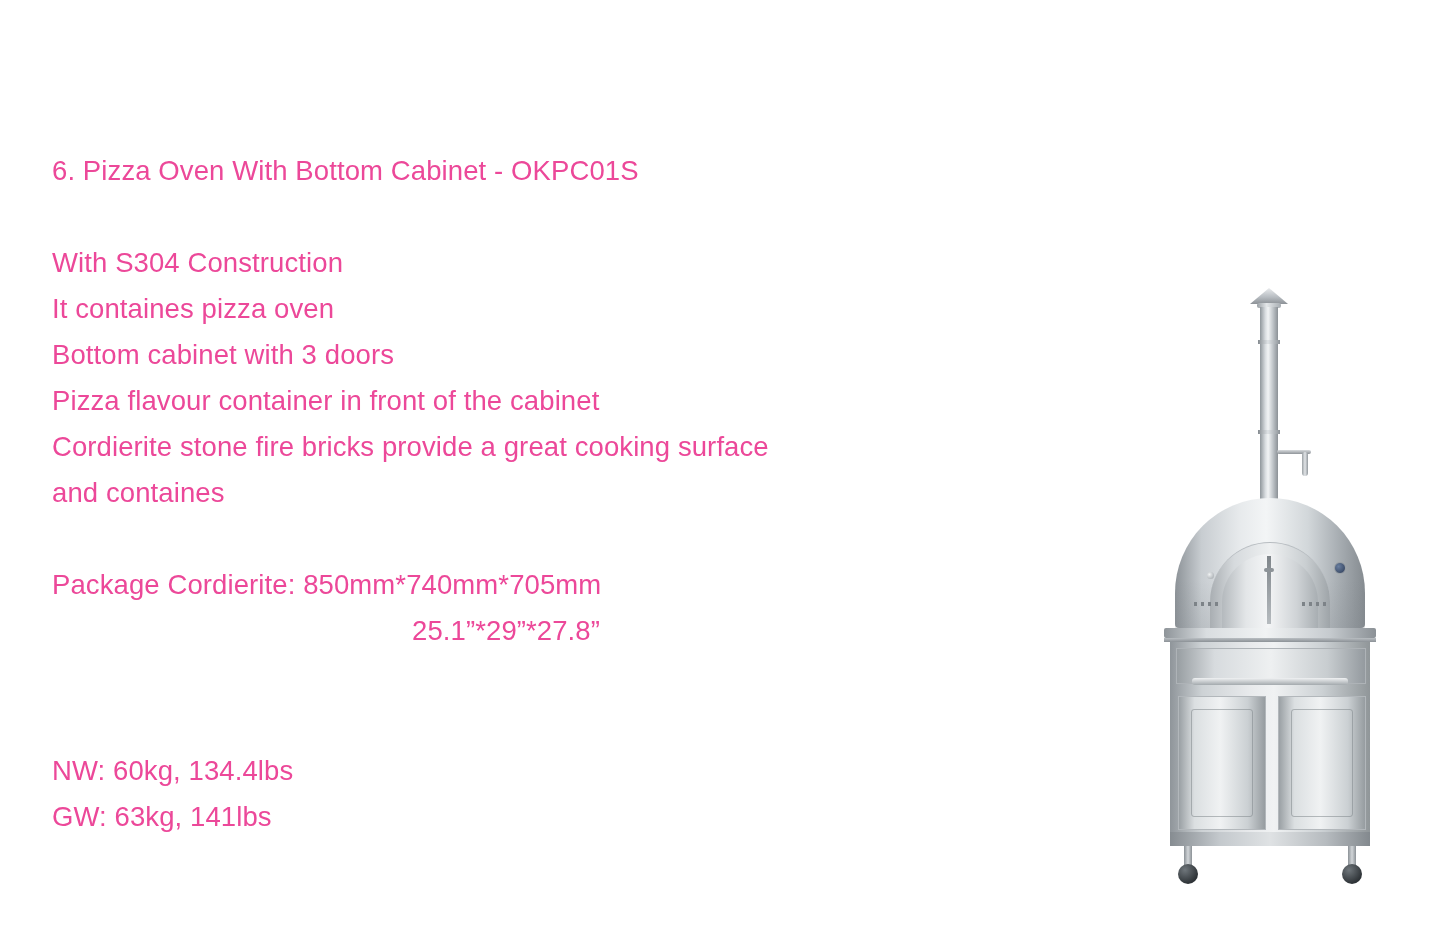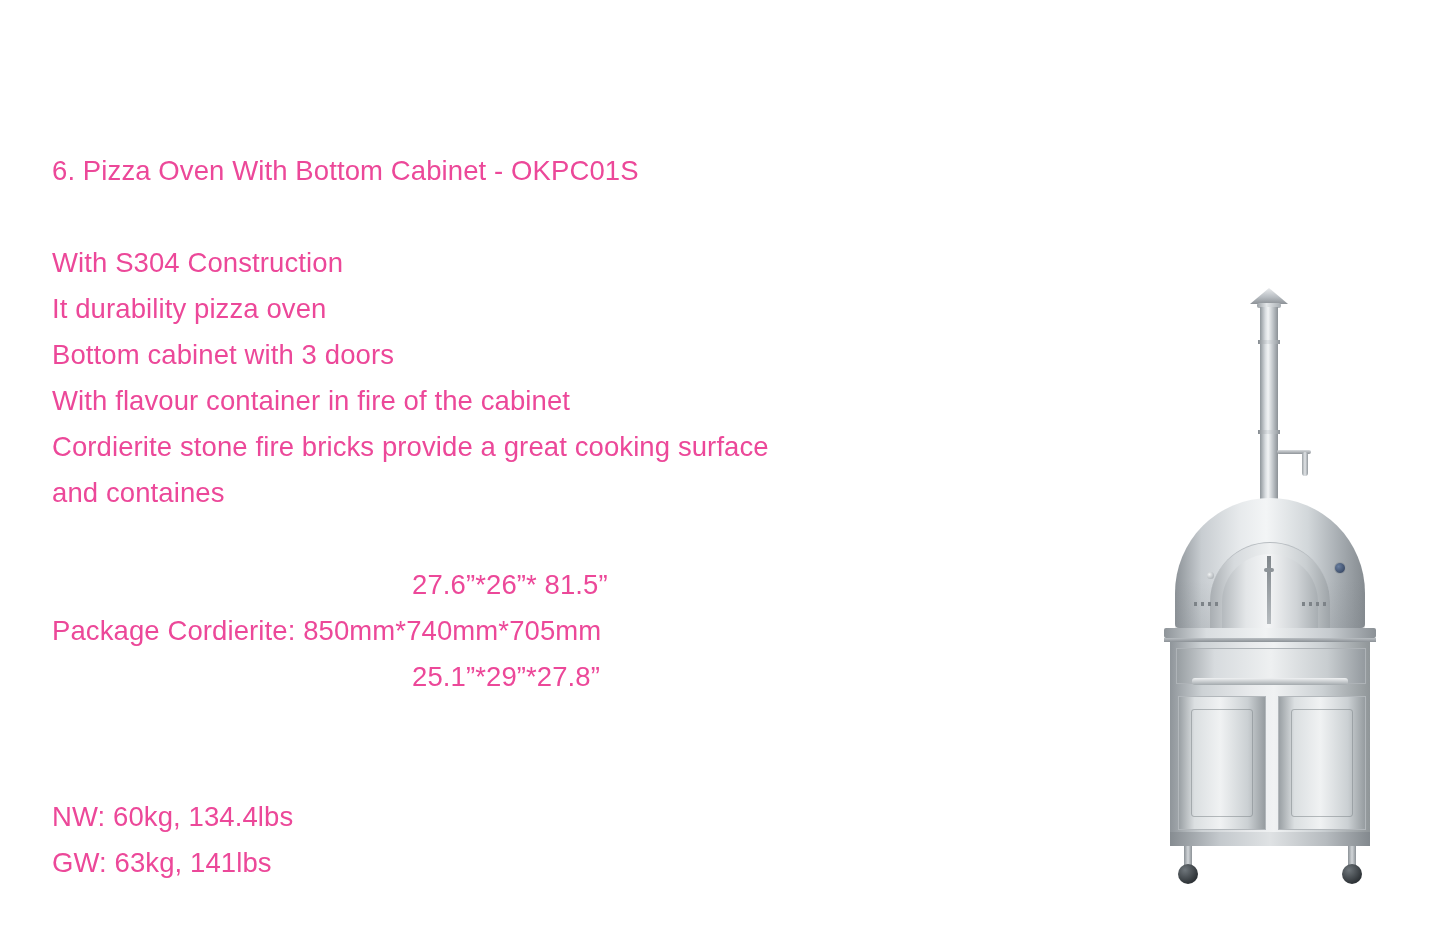--- a/index.html
+++ b/index.html
@@ -289,29 +289,28 @@
 </head>
 <body>
 
 <div class="slide">
 
   <div class="text-block">
     <div class="line">6. Pizza Oven With Bottom Cabinet - OKPC01S</div>
     <div class="spacer"></div>
 
     <div class="line">With S304 Construction</div>
-    <div class="line">It durability pizza oven</div>
+    <div class="line">It containes pizza oven</div>
     <div class="line">Bottom cabinet with 3 doors</div>
-    <div class="line">With flavour container in fire of the cabinet</div>
+    <div class="line">Pizza flavour container in front of the cabinet</div>
     <div class="line">Cordierite stone fire bricks provide a great cooking surface</div>
     <div class="line">and containes</div>
 
     <div class="spacer"></div>
 
-    <div class="line indent">27.6”*26”* 81.5”</div>
     <div class="line">Package Cordierite: 850mm*740mm*705mm</div>
     <div class="line indent">25.1”*29”*27.8”</div>
 
     <div class="spacer-lg"></div>
 
     <div class="line">NW: 60kg, 134.4lbs</div>
     <div class="line">GW: 63kg, 141lbs</div>
   </div>
 
   <div class="product-image">

